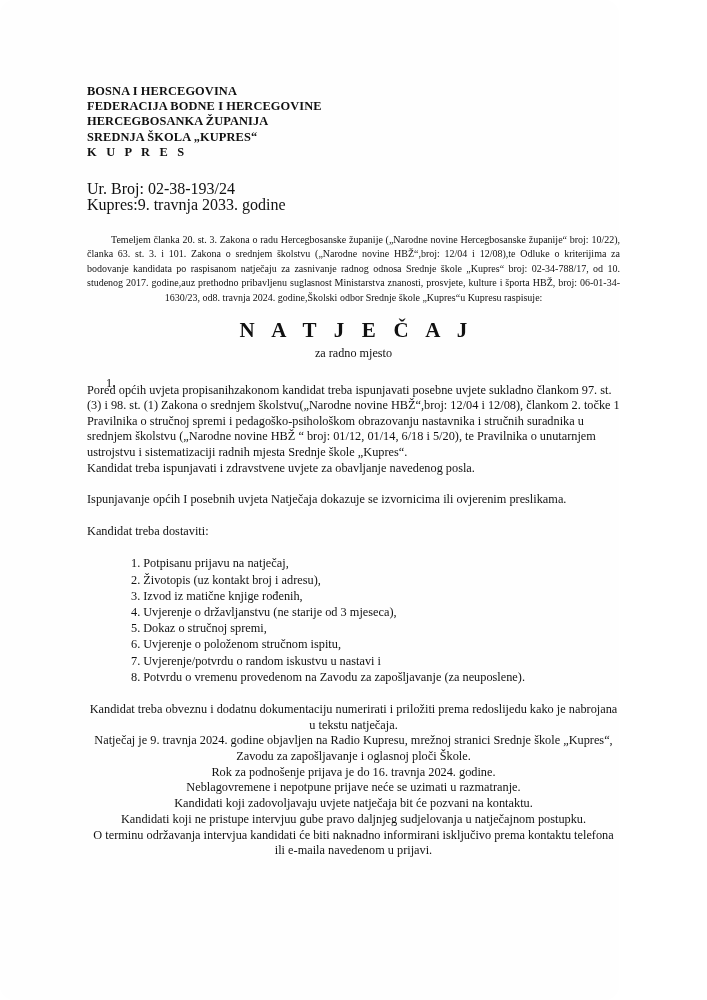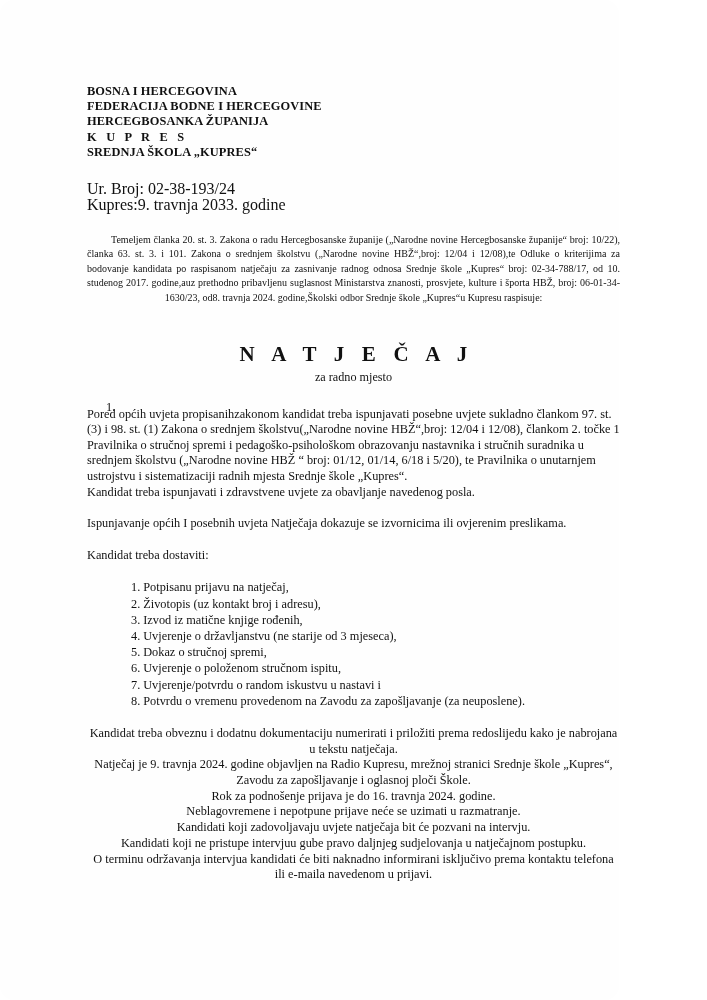--- a/index.html
+++ b/index.html
@@ -57,21 +57,21 @@
     font-size: 10px;
     line-height: 14.6px;
     text-align: justify;
     text-align-last: center;
     text-indent: 24px;
     hyphens: none;
   }
 
   
   .title-block {
-    margin-top: 36px;
+    margin-top: 12px;
     text-align: center;
   }
   .doc-title {
     font-size: 21px;
     font-weight: bold;
     letter-spacing: 6.2px;
     line-height: 25px;
     text-indent: 6px;
   }
   .doc-subtitle {
@@ -135,22 +135,22 @@
 </head>
 <body>
 
 <div class="page">
   <div class="content">
 
     <div class="org-header">
       <div class="line">BOSNA I HERCEGOVINA</div>
       <div class="line">FEDERACIJA BODNE I HERCEGOVINE</div>
       <div class="line">HERCEGBOSANKA ŽUPANIJA</div>
+      <div class="line">SREDNJA ŠKOLA „KUPRES“</div>
       <div class="line spaced">K U P R E S</div>
-      <div class="line">SREDNJA ŠKOLA „KUPRES“</div>
     </div>
 
     <div class="refs">
       <div class="line">Ur. Broj: 02-38-193/24</div>
       <div class="line">Kupres:9. travnja 2033. godine</div>
     </div>
 
     <div class="preamble">Temeljem članka 20. st. 3. Zakona o radu Hercegbosanske županije („Narodne novine Hercegbosanske županije“ broj: 10/22), članka 63. st. 3. i 101. Zakona o srednjem školstvu („Narodne novine HBŽ“,broj: 12/04 i 12/08),te Odluke o kriterijima za bodovanje kandidata po raspisanom natječaju za zasnivanje radnog odnosa Srednje škole „Kupres“ broj: 02-34-788/17, od 10. studenog 2017. godine,auz prethodno pribavljenu suglasnost Ministarstva znanosti, prosvjete, kulture i športa HBŽ, broj: 06-01-34-1630/23, od8. travnja 2024. godine,Školski odbor Srednje škole „Kupres“u Kupresu  raspisuje:</div>
 
     <div class="title-block">
@@ -180,19 +180,19 @@
       <li><span class="num">6.</span><span>Uvjerenje o položenom stručnom ispitu,</span></li>
       <li><span class="num">7.</span><span>Uvjerenje/potvrdu o random iskustvu u nastavi i</span></li>
       <li><span class="num">8.</span><span>Potvrdu o vremenu provedenom na Zavodu za zapošljavanje (za neuposlene).</span></li>
     </ul>
 
     <div class="closing">
       <p>Kandidat treba obveznu i dodatnu dokumentaciju numerirati i priložiti prema redoslijedu kako je nabrojana u tekstu natječaja.</p>
       <p>Natječaj je 9. travnja 2024. godine objavljen na Radio Kupresu, mrežnoj stranici Srednje škole „Kupres“, Zavodu za zapošljavanje i oglasnoj ploči Škole.</p>
       <p>Rok za podnošenje prijava je do 16. travnja 2024. godine.</p>
       <p>Neblagovremene i nepotpune prijave neće se uzimati u razmatranje.</p>
-      <p>Kandidati koji zadovoljavaju uvjete natječaja bit će pozvani na intervju.</p>
+      <p>Kandidati koji zadovoljavaju uvjete natječaja bit će pozvani na kontaktu.</p>
       <p>Kandidati koji ne pristupe intervjuu gube pravo daljnjeg sudjelovanja u natječajnom postupku.</p>
       <p>O terminu održavanja intervjua kandidati će biti naknadno informirani isključivo prema kontaktu telefona ili e-maila navedenom u prijavi.</p>
     </div>
 
   </div>
 </div>
 
 </body></html>

